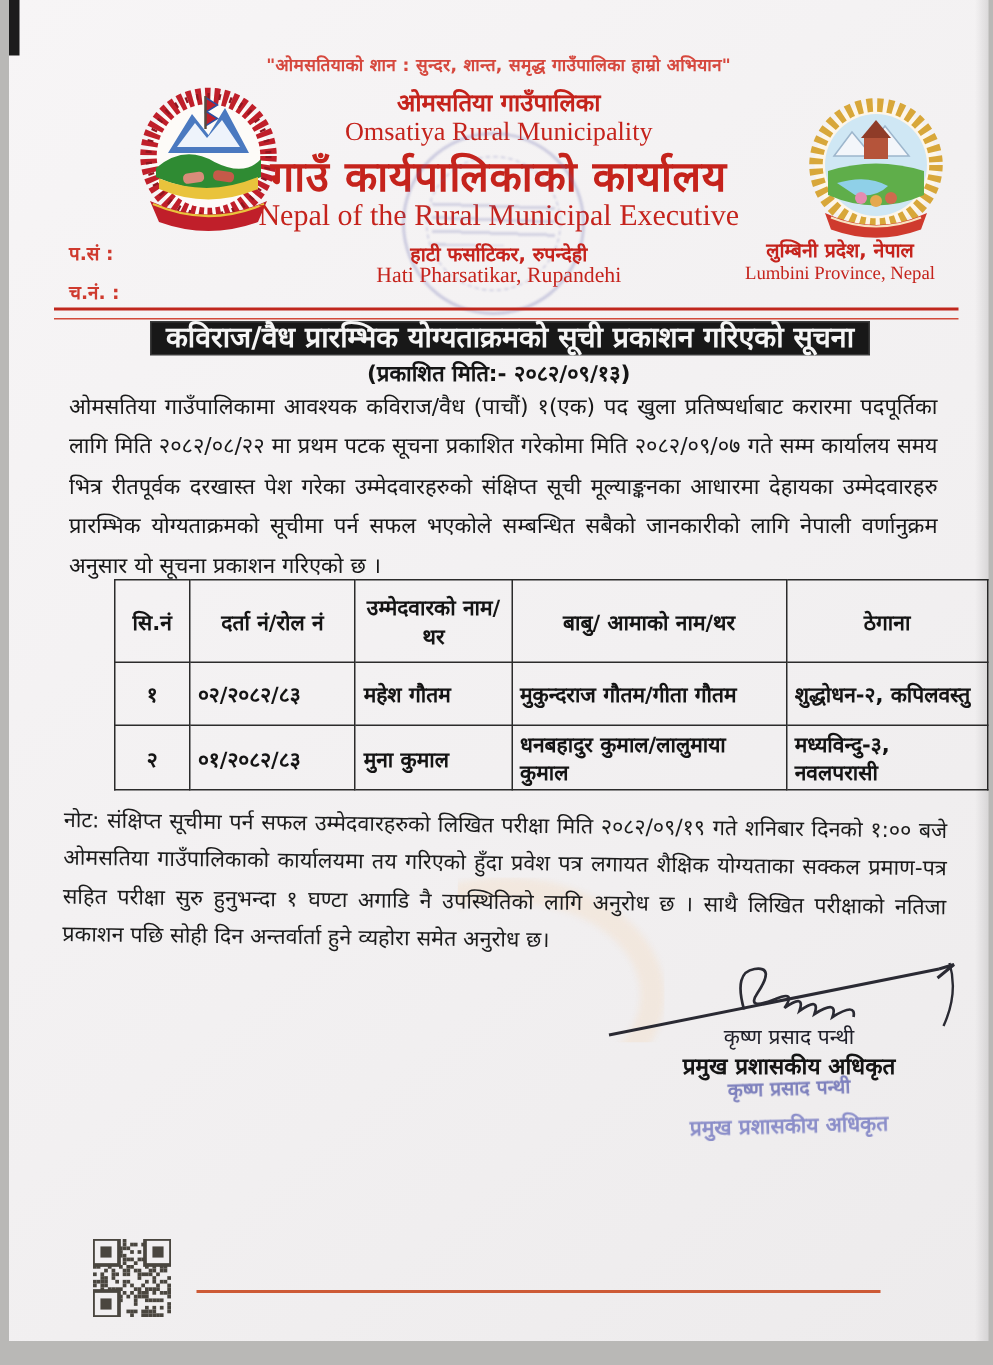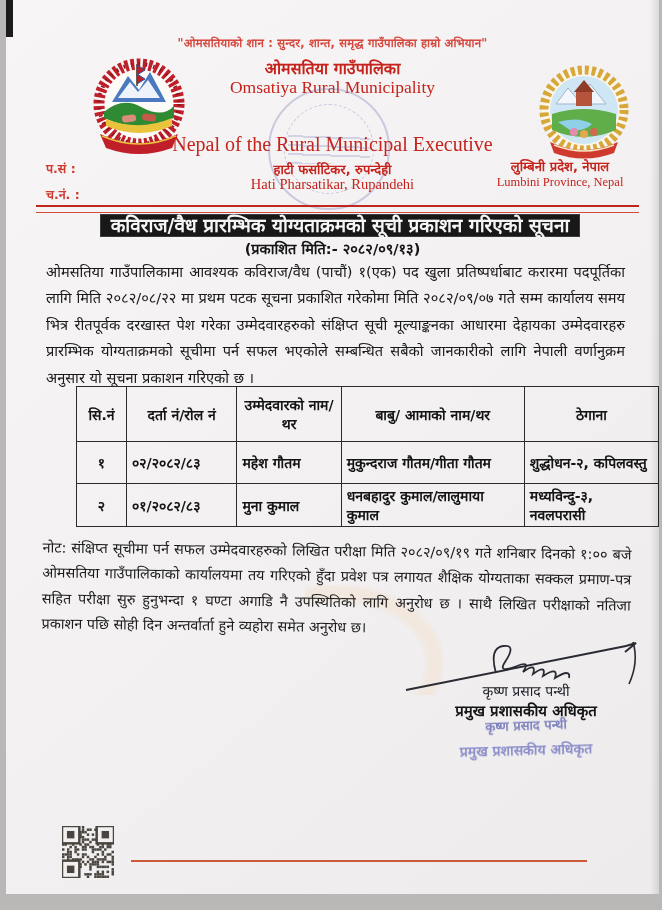--- a/index.html
+++ b/index.html
@@ -116,20 +116,21 @@
       <path d="M24,66 Q44,60 58,68 Q50,76 36,74 Z" fill="#8fd0e8"></path>
       <circle cx="40" cy="76" r="4" fill="#e58bb0"></circle>
       <circle cx="50" cy="78" r="4" fill="#e5a84f"></circle>
       <circle cx="60" cy="76" r="4" fill="#cf6a4e"></circle>
       <path d="M16,86 Q50,102 84,86 L80,97 Q50,108 20,97 Z" fill="#cf3a2e"></path>
       <path d="M20,89 Q50,101 80,89" fill="none" stroke="#f7e3c2" stroke-width="1.4"></path>
     </svg>
 
     <div class="abs ctr muni-np red">ओमसतिया गाउँपालिका</div>
     <div class="abs ctr muni-en red serif">Omsatiya Rural Municipality</div>
+    <div class="abs ctr office-np red">गाउँ कार्यपालिकाको कार्यालय</div>
     <div class="abs ctr office-en red serif">Nepal of the Rural Municipal Executive</div>
 
     <div class="abs hdr-stamp">
       <div class="inner"></div>
         <div class="scribble"></div>
     </div>
 
     <div class="abs ctr addr-np red">हाटी फर्साटिकर, रुपन्देही</div>
     <div class="abs ctr addr-en red serif">Hati Pharsatikar, Rupandehi</div>
 

